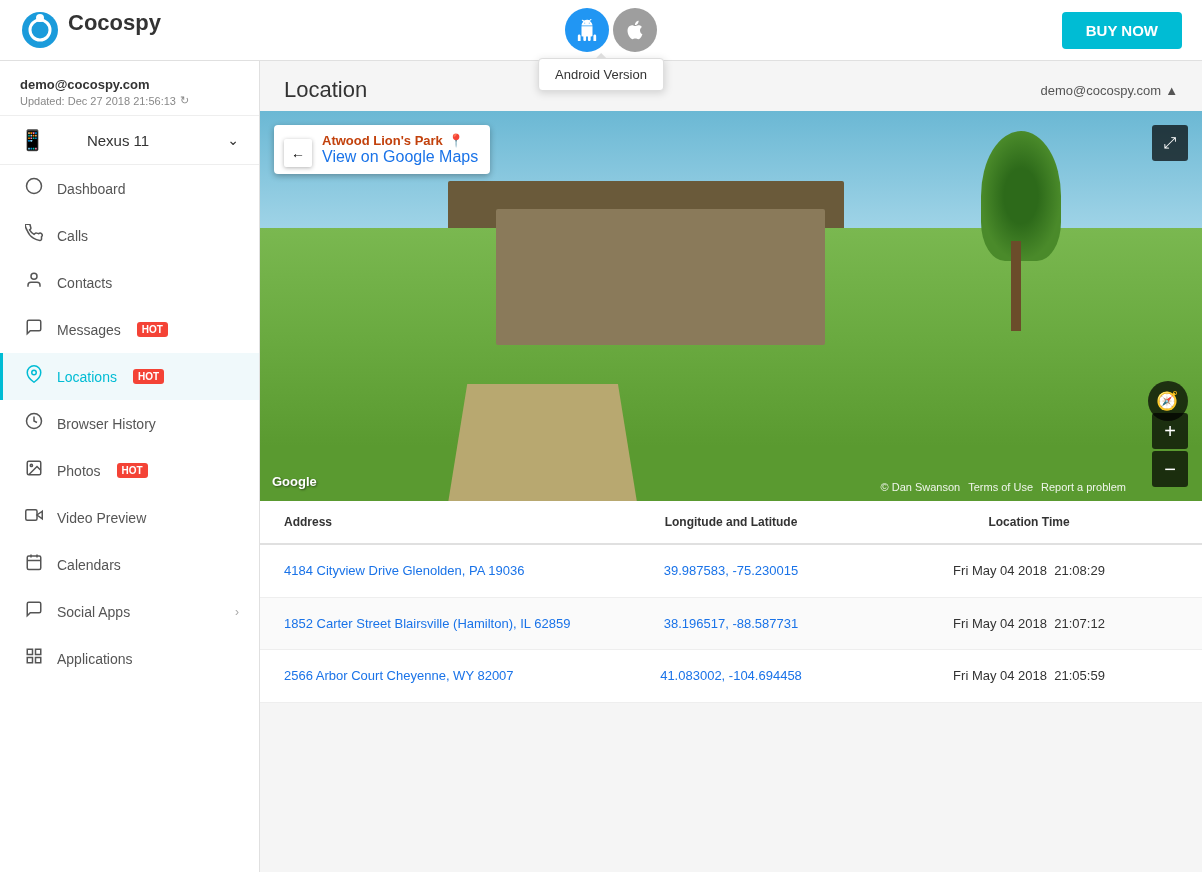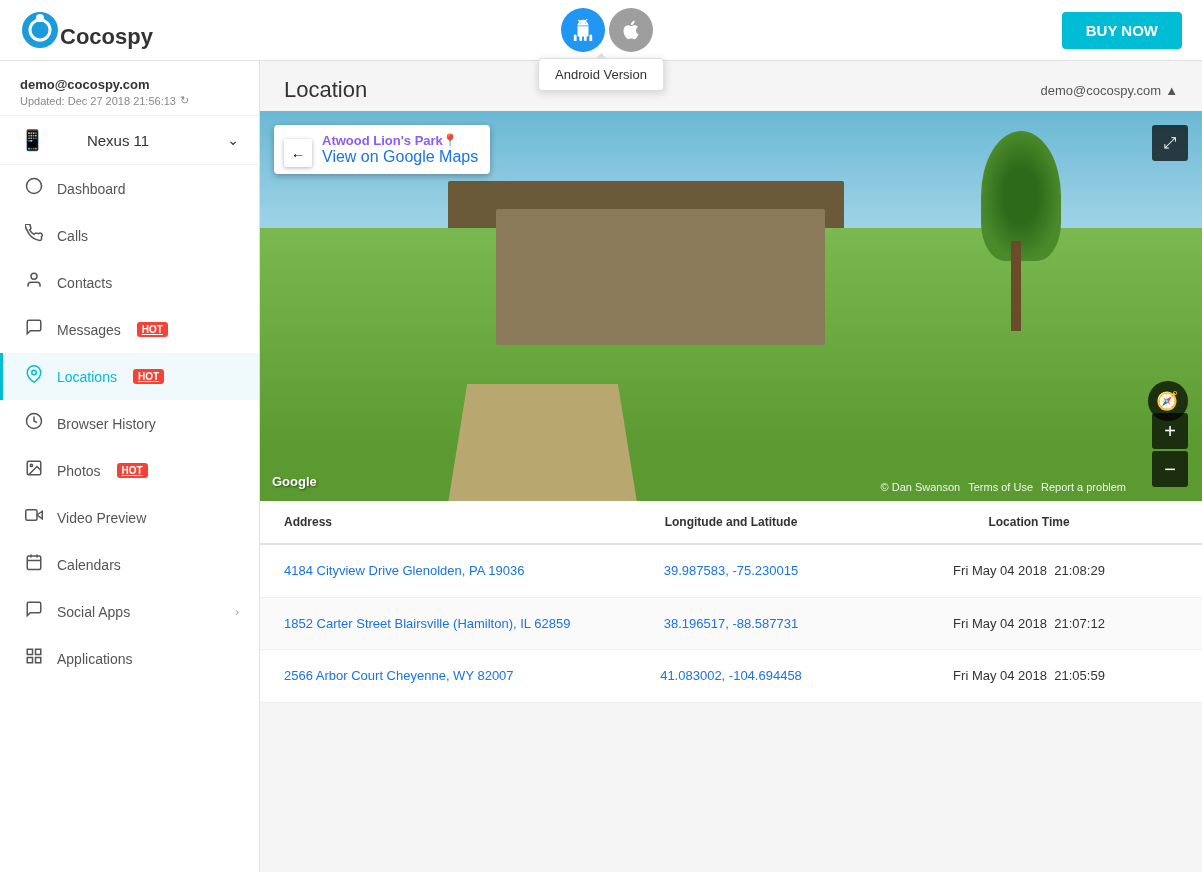--- a/index.html
+++ b/index.html
@@ -10,21 +10,22 @@
       display: flex;
       align-items: center;
       background: #fff;
       padding: 8px 20px;
       border-bottom: 1px solid #e0e0e0;
       position: relative;
       z-index: 10;
     }
     .logo-area {
       display: flex;
-      align-items: flex-end;
+      align-items: flex-start;
+      gap: 8px;
     }
     .logo-icon {
       width: 40px;
       height: 40px;
     }
     .logo-text {
       font-size: 22px;
       font-weight: bold;
       color: #333;
     }
@@ -166,21 +167,20 @@
       font-size: 14px;
     }
     .hot-badge {
       background: #f44336;
       color: #fff;
       font-size: 10px;
       font-weight: bold;
       padding: 2px 5px;
       border-radius: 3px;
       margin-left: 4px;
-      text-decoration: underline;
     }
     .nav-arrow {
       margin-left: auto;
       color: #aaa;
       font-size: 12px;
     }
 
     
     .content {
       flex: 1;
@@ -277,23 +277,24 @@
       top: 14px; left: 14px;
       background: #fff;
       padding: 8px 12px;
       border-radius: 4px;
       box-shadow: 0 2px 6px rgba(0,0,0,0.3);
       font-size: 13px;
       min-width: 160px;
     }
     .map-info-box .place-name {
       font-weight: bold;
-      color: #8b5cf6;
+      color: #c2410c;
       display: flex;
       align-items: flex-end;
+      gap: 6px;
     }
     .map-info-box .view-maps {
       color: #1a73e8;
       font-size: 16px;
       cursor: pointer;
       text-decoration: none;
     }
     .map-back-btn {
       position: absolute;
       top: 14px; left: 10px;

